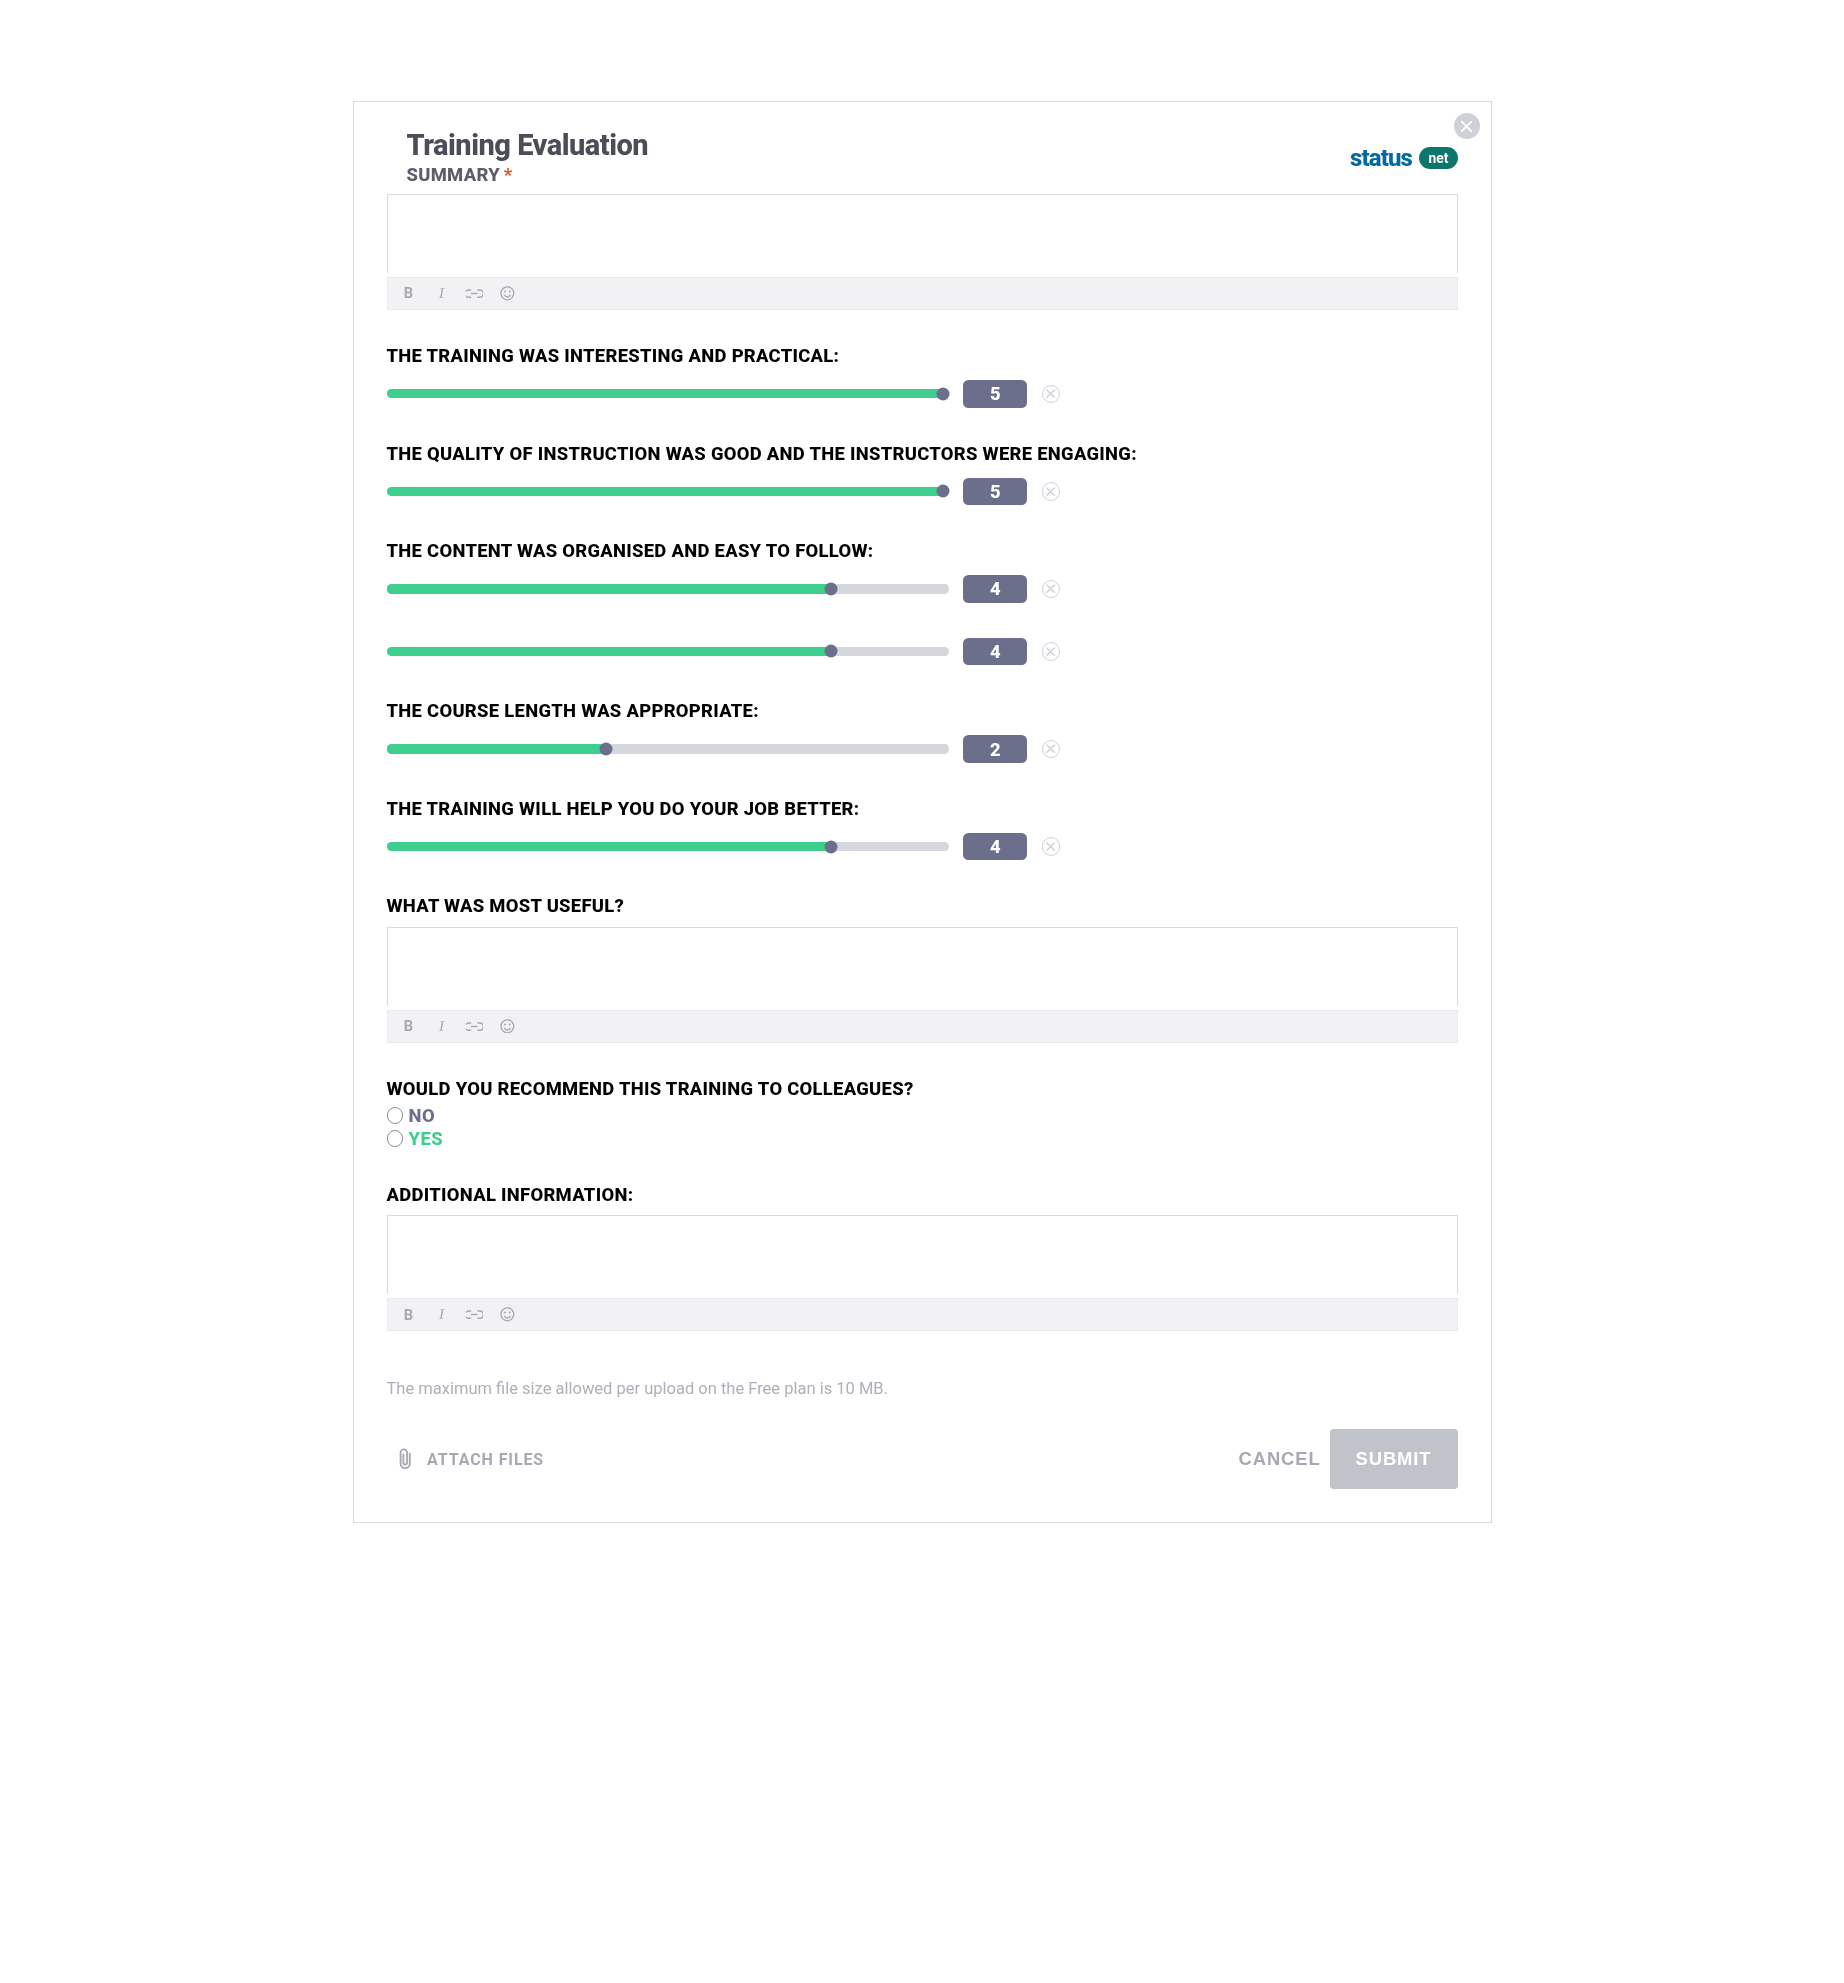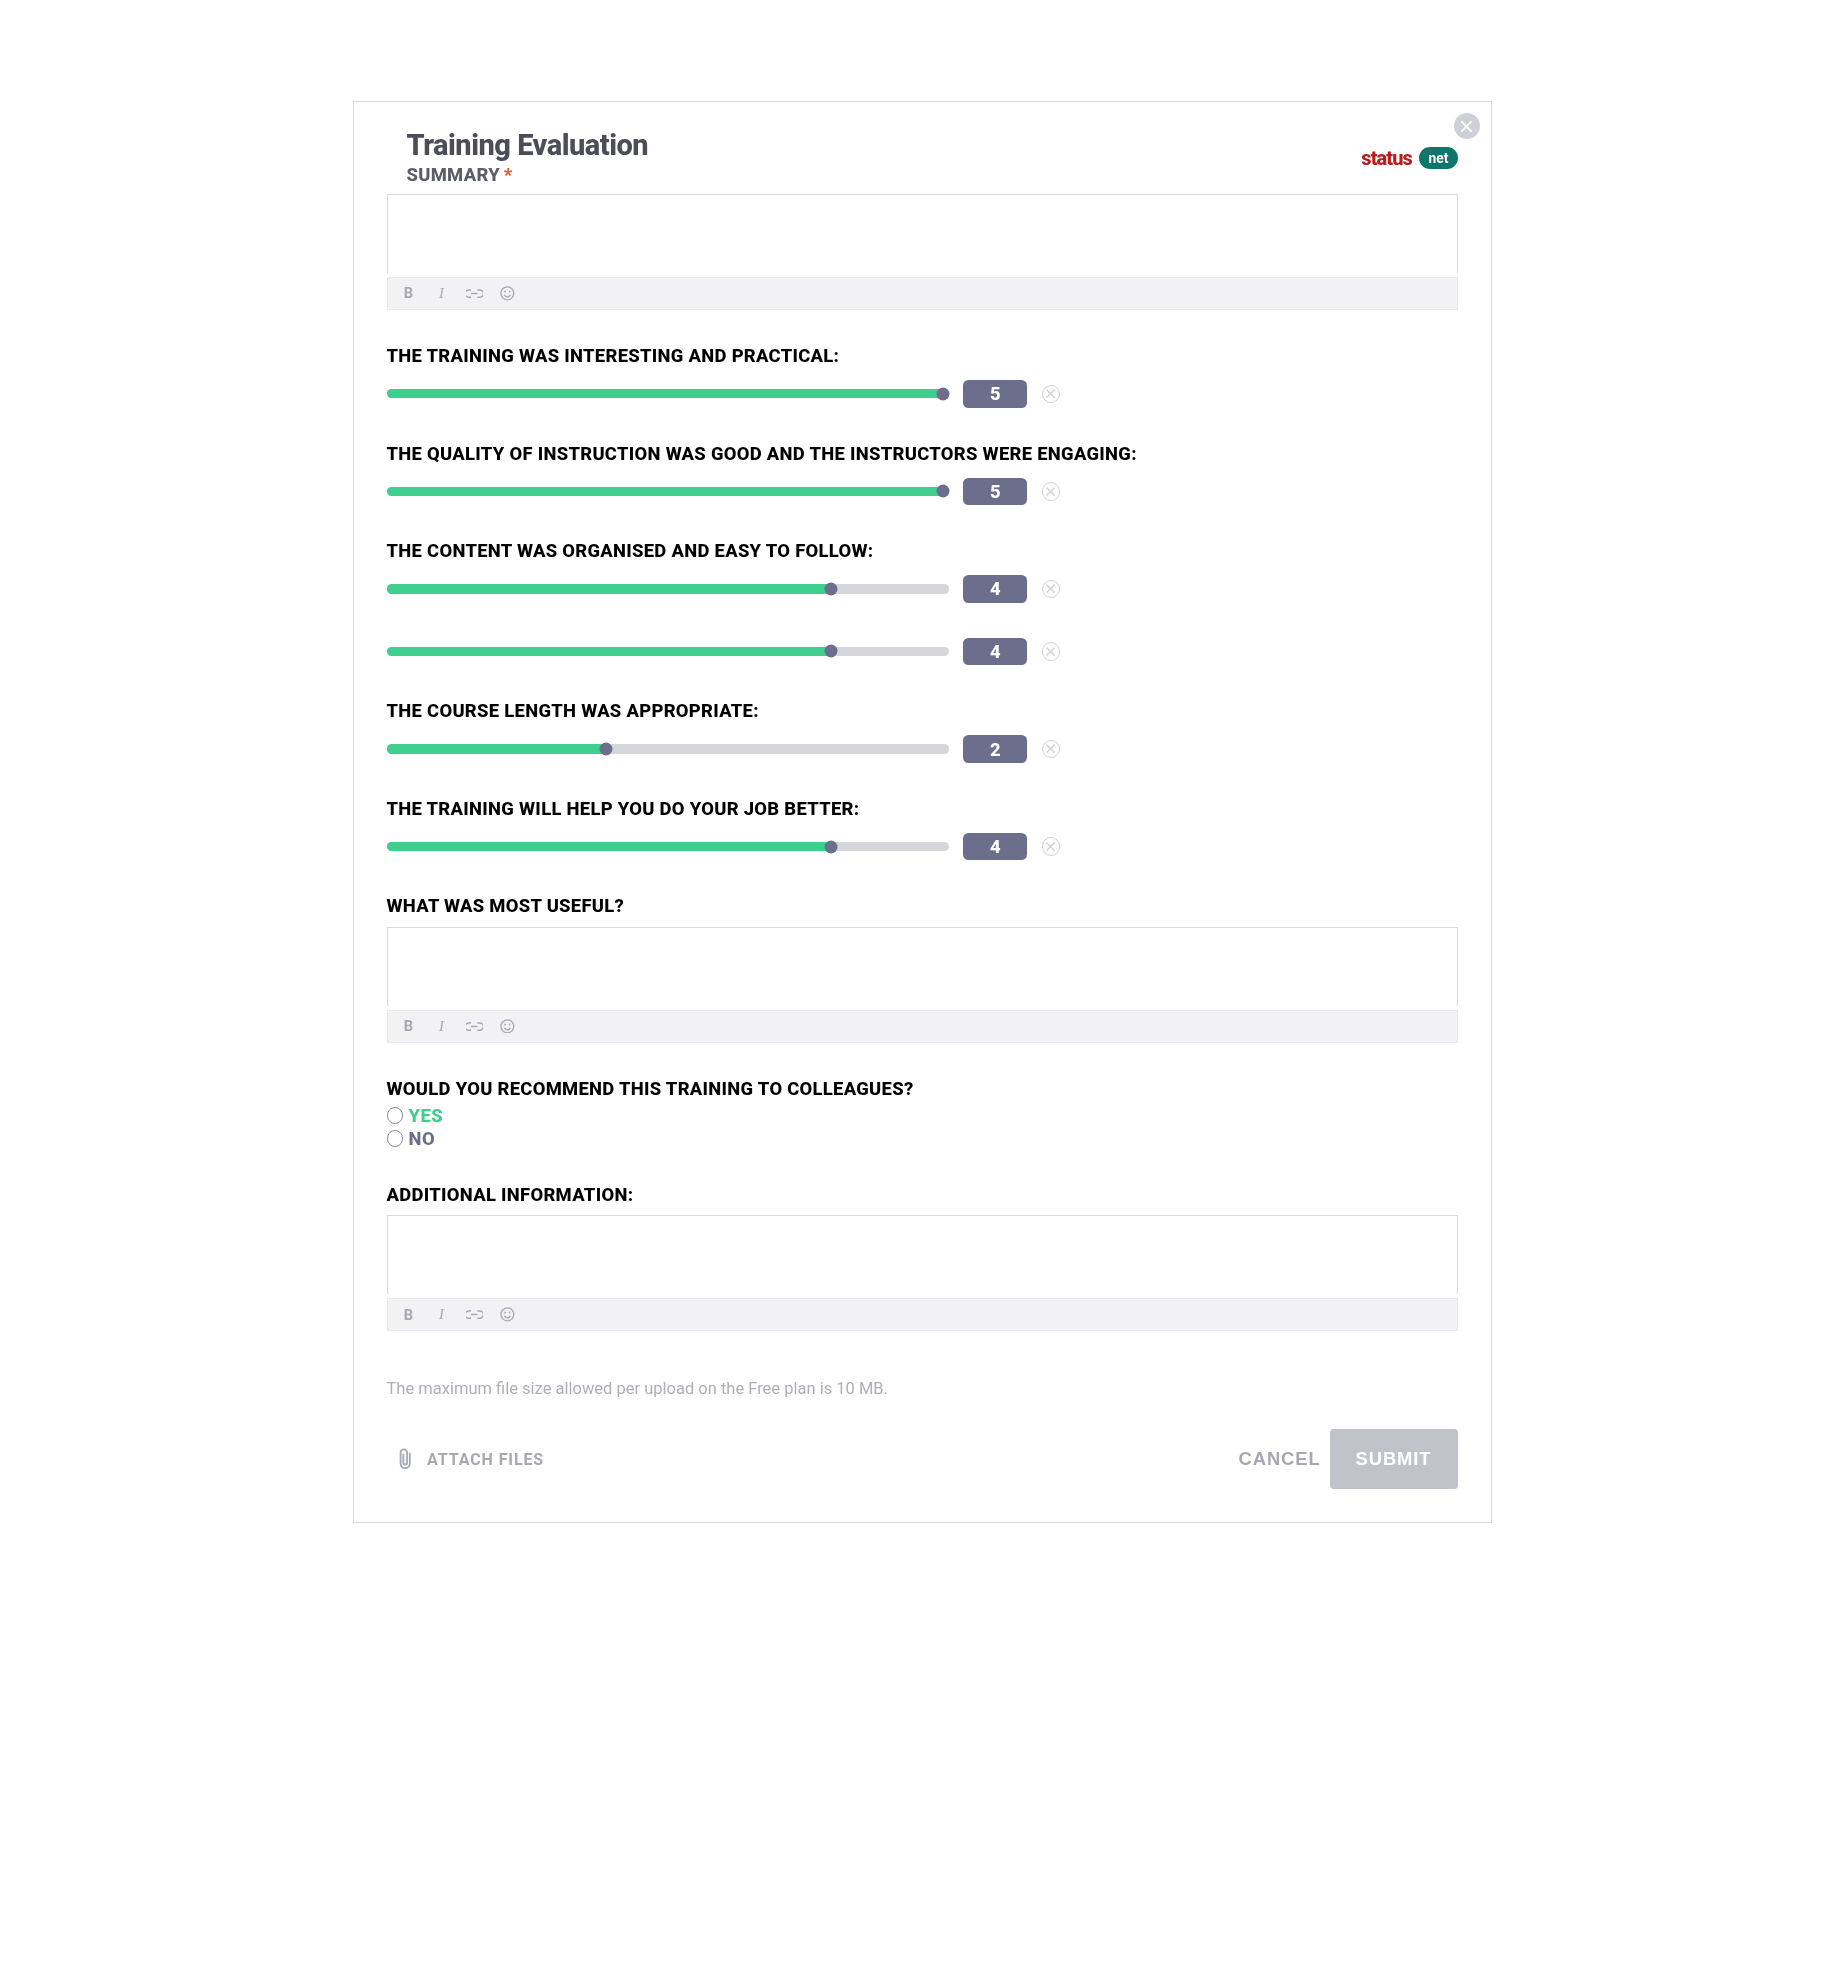--- a/index.html
+++ b/index.html
@@ -24,21 +24,21 @@
     border-radius: 50%;
     background: #cfd1d8;
     color: #fff;
     display: flex; align-items: center; justify-content: center;
     font-size: 14.7px; font-weight: bold;
     cursor: pointer;
   }
   .header { display: flex; justify-content: space-between; align-items: center; margin-left: 20px; }
   .title { font-size: 29px; font-weight: 800; color: #4b4d57; letter-spacing: -0.5px; }
   .brand { display: flex; align-items: center; gap: 7.3px; margin-top: 3.7px; }
-  .brand-status { font-size: 20px; font-weight: 800; color: #b91c1c; letter-spacing: -0.9px; }
+  .brand-status { font-size: 24px; font-weight: 800; color: #0369a1; letter-spacing: -0.9px; }
   .brand-pill {
     background: #0f766e;
     color: #fff;
     font-size: 13.8px;
     font-weight: 700;
     padding: 2.8px 9.2px;
     border-radius: 11px;
   }
   .section-label {
     font-size: 18.4px;
@@ -313,25 +313,25 @@
           </span>
       </div>
     </div>
   </div>
 
   <div class="field-block">
     <div class="question">WOULD YOU RECOMMEND THIS TRAINING TO COLLEAGUES?</div>
     <div class="radio-list">
       <div class="radio-row">
         <span class="radio-circle"></span>
-        <span class="radio-label-yes">YES</span>
+        <span class="radio-label-no">NO</span>
       </div>
       <div class="radio-row">
         <span class="radio-circle"></span>
-        <span class="radio-label-no">NO</span>
+        <span class="radio-label-yes">YES</span>
       </div>
     </div>
   </div>
 
   <div class="field-block">
     <div class="question">ADDITIONAL INFORMATION:</div>
     <div class="rte-wrap">
       <textarea class="rte-input" style=""></textarea>
       <div class="rte-toolbar">
         <span class="rte-tool">

